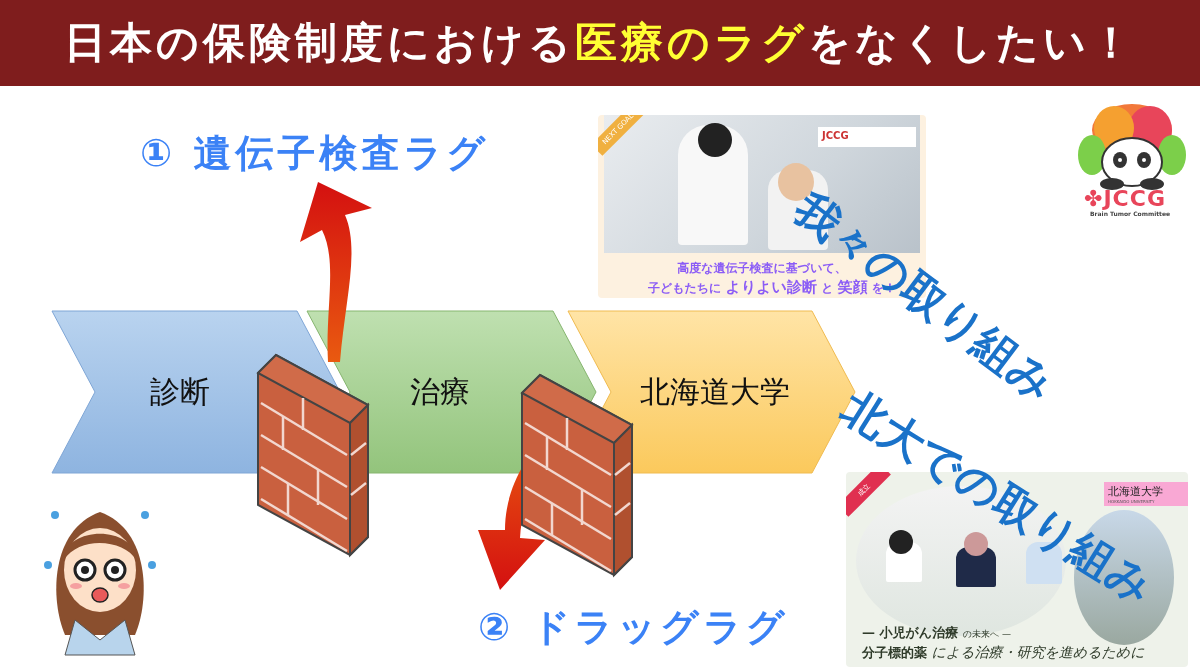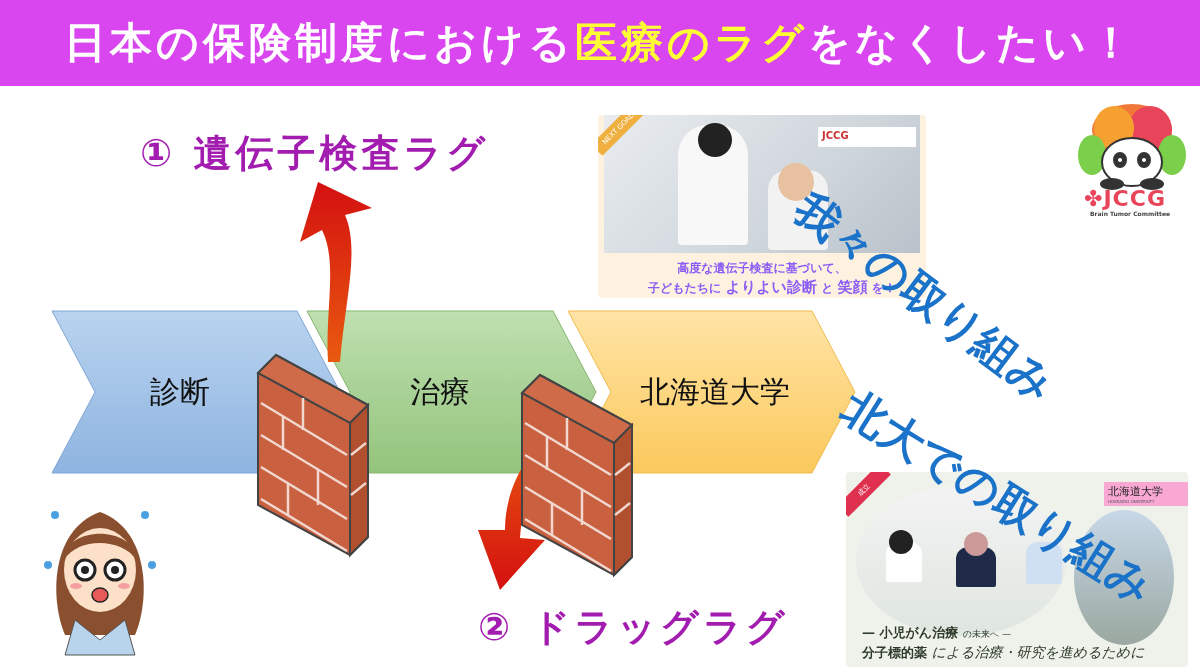--- a/index.html
+++ b/index.html
@@ -1,23 +1,23 @@
 <!DOCTYPE html>
 <html><head>
 <meta charset="utf-8">
 <style>
   * { box-sizing: border-box; margin: 0; padding: 0; }
   html, body { width: 1200px; height: 672px; overflow: hidden; background: #fff; }
   body { position: relative; font-family: "DejaVu Sans", "Liberation Sans", sans-serif; }
-  .banner { position: absolute; left: 0; top: 0; width: 1200px; height: 86px; background: #d946ef;
+  .banner { position: absolute; left: 0; top: 0; width: 1200px; height: 86px; background: #7f1d1d;
             display: flex; align-items: center; justify-content: center; }
   .banner h1 { color: #fff; font-size: 42px; font-weight: bold; letter-spacing: 4px; white-space: nowrap; }
   .banner h1 .hl { color: #ffff33; }
   .abs { position: absolute; }
-  .lag-label { color: #a21caf; font-weight: bold; font-size: 38px; letter-spacing: 4px; white-space: nowrap; }
+  .lag-label { color: #3b82f6; font-weight: bold; font-size: 38px; letter-spacing: 4px; white-space: nowrap; }
   .blue-text { color: #1a72c9; font-weight: bold; font-size: 44px; white-space: nowrap; }
   .stage-label { position: absolute; font-weight: normal; font-size: 30px; color: #111; white-space: nowrap; }
   .photo { position: absolute; border-radius: 4px; overflow: hidden; }
   .caption { position: absolute; text-align: center; color: #8b5cf6; font-weight: bold; white-space: nowrap; }
 </style>
 </head>
 <body>
 
 <div class="banner">
   <h1><span>日本の保険制度における</span><span class="hl">医療のラグ</span><span>をなくしたい！</span></h1>

